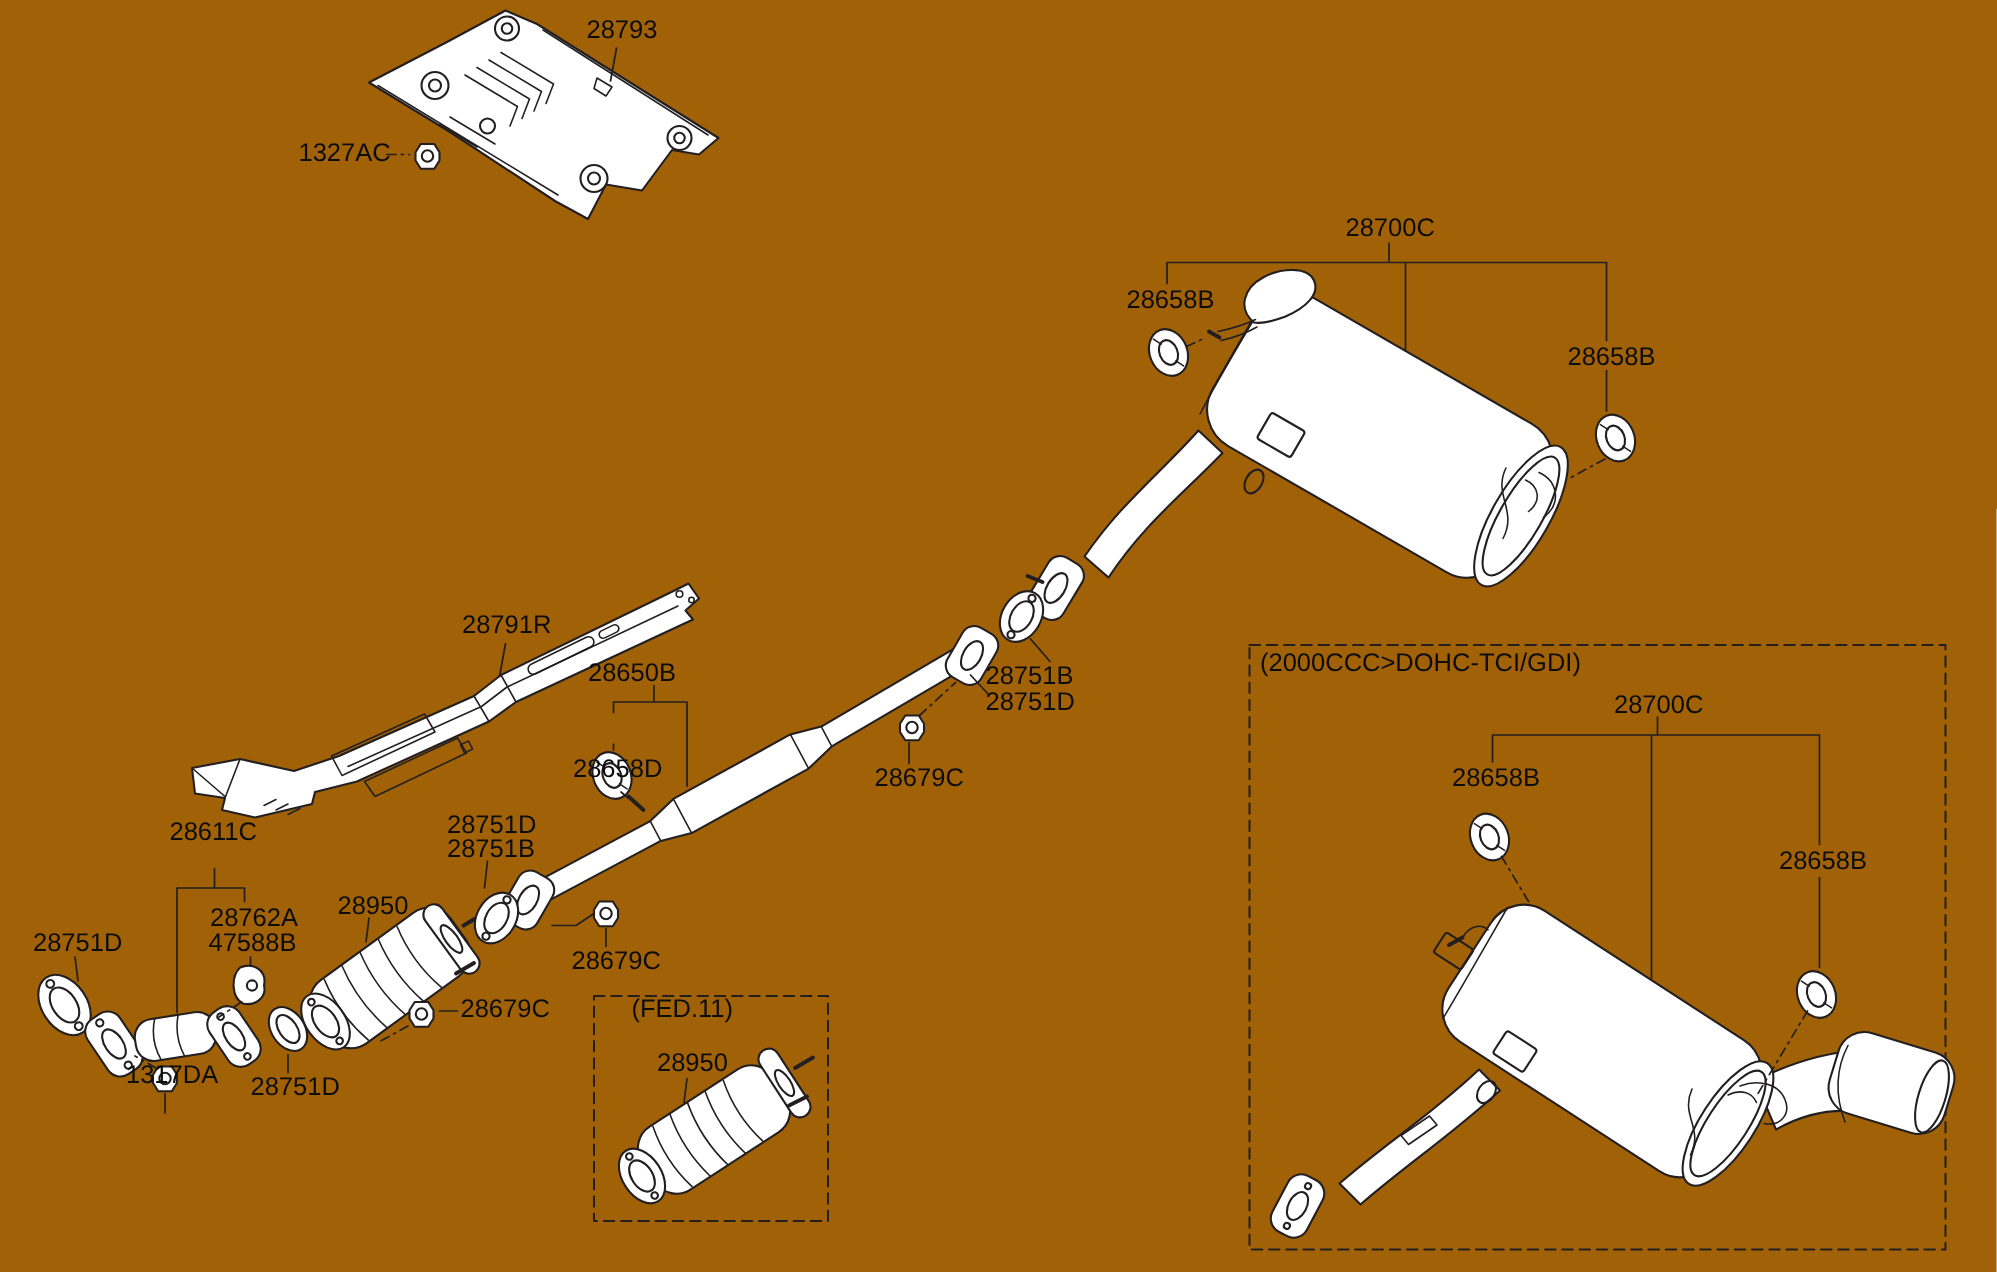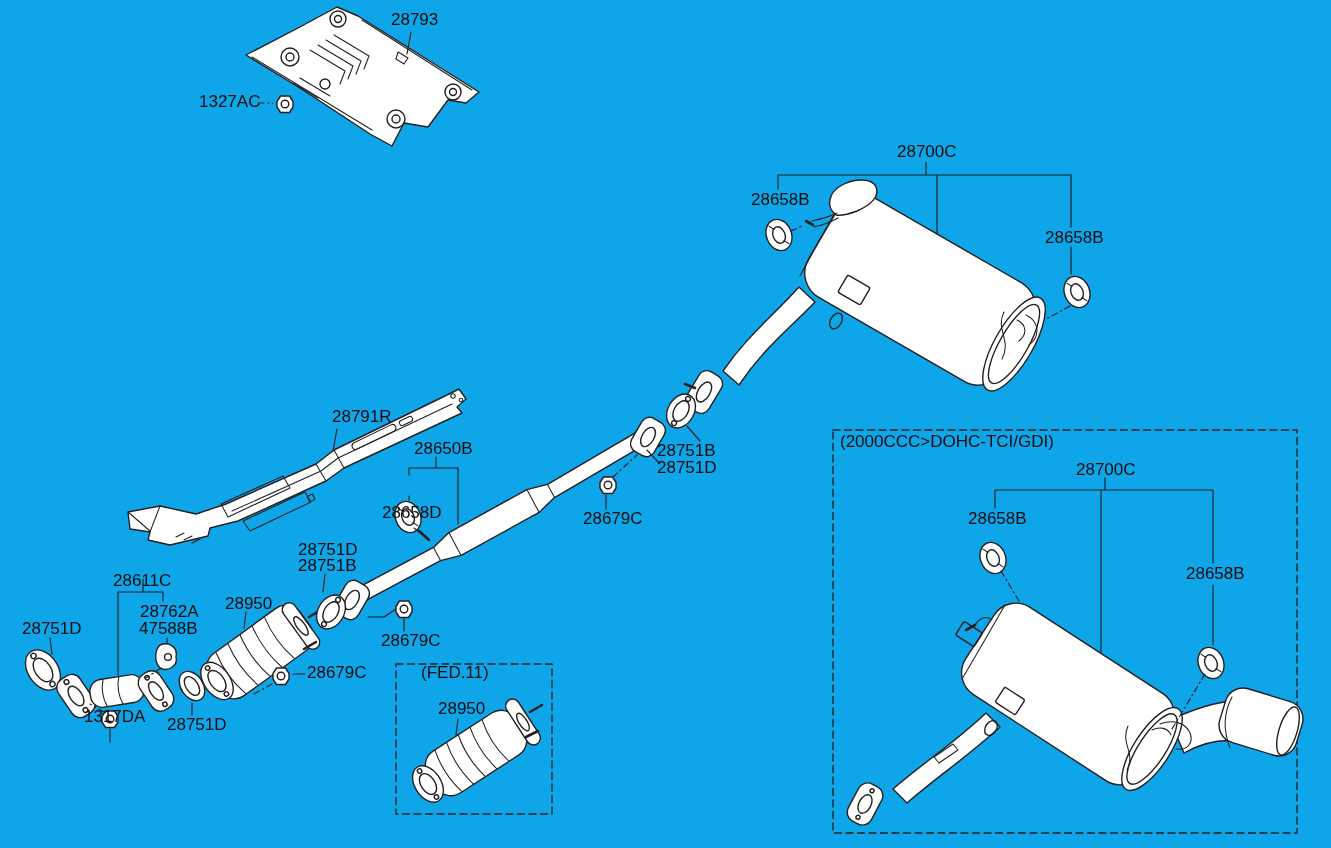--- a/index.html
+++ b/index.html
@@ -1,17 +1,17 @@
 <!DOCTYPE html>
 <html><head>
 <meta charset="utf-8">
 <style>
   html,body { margin:0; padding:0; background:#e8e8e8; }
   .stage {
-    position:relative; width:1331px; height:848px; background:#0ea5e9;
+    position:relative; width:1331px; height:848px; background:#a16207;
     overflow:hidden; font-family:"Liberation Sans", sans-serif;
   }
   .stage svg { position:absolute; left:0; top:0; }
   #art path, #art rect, #art ellipse, #art circle, #art line {
     fill:none; stroke:#231f20; stroke-width:1.4;
     stroke-linejoin:round; stroke-linecap:round;
   }
   #art .w { fill:#ffffff; }
   #art .t { stroke-width:1.05; }
   #art .ld { stroke-width:1.15; }
@@ -308,30 +308,30 @@
     <path class="dd" d="M1001,571 L1019,601"></path>
     <path class="dd" d="M1205,674 L1172,729"></path>
   </g>
 </svg>
 
   <div class="callout" style="left:391px;top:11px">28793</div>
   <div class="callout" style="left:199px;top:93px">1327AC</div>
   <div class="callout" style="left:897px;top:143px">28700C</div>
   <div class="callout" style="left:751px;top:191px">28658B</div>
   <div class="callout" style="left:1045px;top:229px">28658B</div>
-  <div class="callout" style="left:332px;top:408px">28791R</div>
-  <div class="callout" style="left:414px;top:440px">28650B</div>
+  <div class="callout" style="left:308px;top:408px">28791R</div>
+  <div class="callout" style="left:392px;top:440px">28650B</div>
   <div class="callout" style="left:382px;top:504px">28658D</div>
   <div class="callout" style="left:657px;top:442px">28751B</div>
   <div class="callout" style="left:657px;top:459px">28751D</div>
   <div class="callout" style="left:583px;top:510px">28679C</div>
   <div class="callout" style="left:298px;top:541px">28751D</div>
   <div class="callout" style="left:298px;top:557px">28751B</div>
   <div class="callout" style="left:381px;top:632px">28679C</div>
-  <div class="callout" style="left:113px;top:572px">28611C</div>
+  <div class="callout" style="left:113px;top:546px">28611C</div>
   <div class="callout" style="left:140px;top:603px">28762A</div>
   <div class="callout" style="left:139px;top:620px">47588B</div>
   <div class="callout" style="left:22px;top:620px">28751D</div>
   <div class="callout" style="left:225px;top:595px">28950</div>
   <div class="callout" style="left:307px;top:664px">28679C</div>
   <div class="callout" style="left:167px;top:716px">28751D</div>
   <div class="callout" style="left:84px;top:708px">1317DA</div>
   <div class="callout" style="left:421px;top:664px">(FED.11)</div>
   <div class="callout" style="left:438px;top:700px">28950</div>
   <div class="callout" style="left:840px;top:433px">(2000CCC&gt;DOHC-TCI/GDI)</div>

